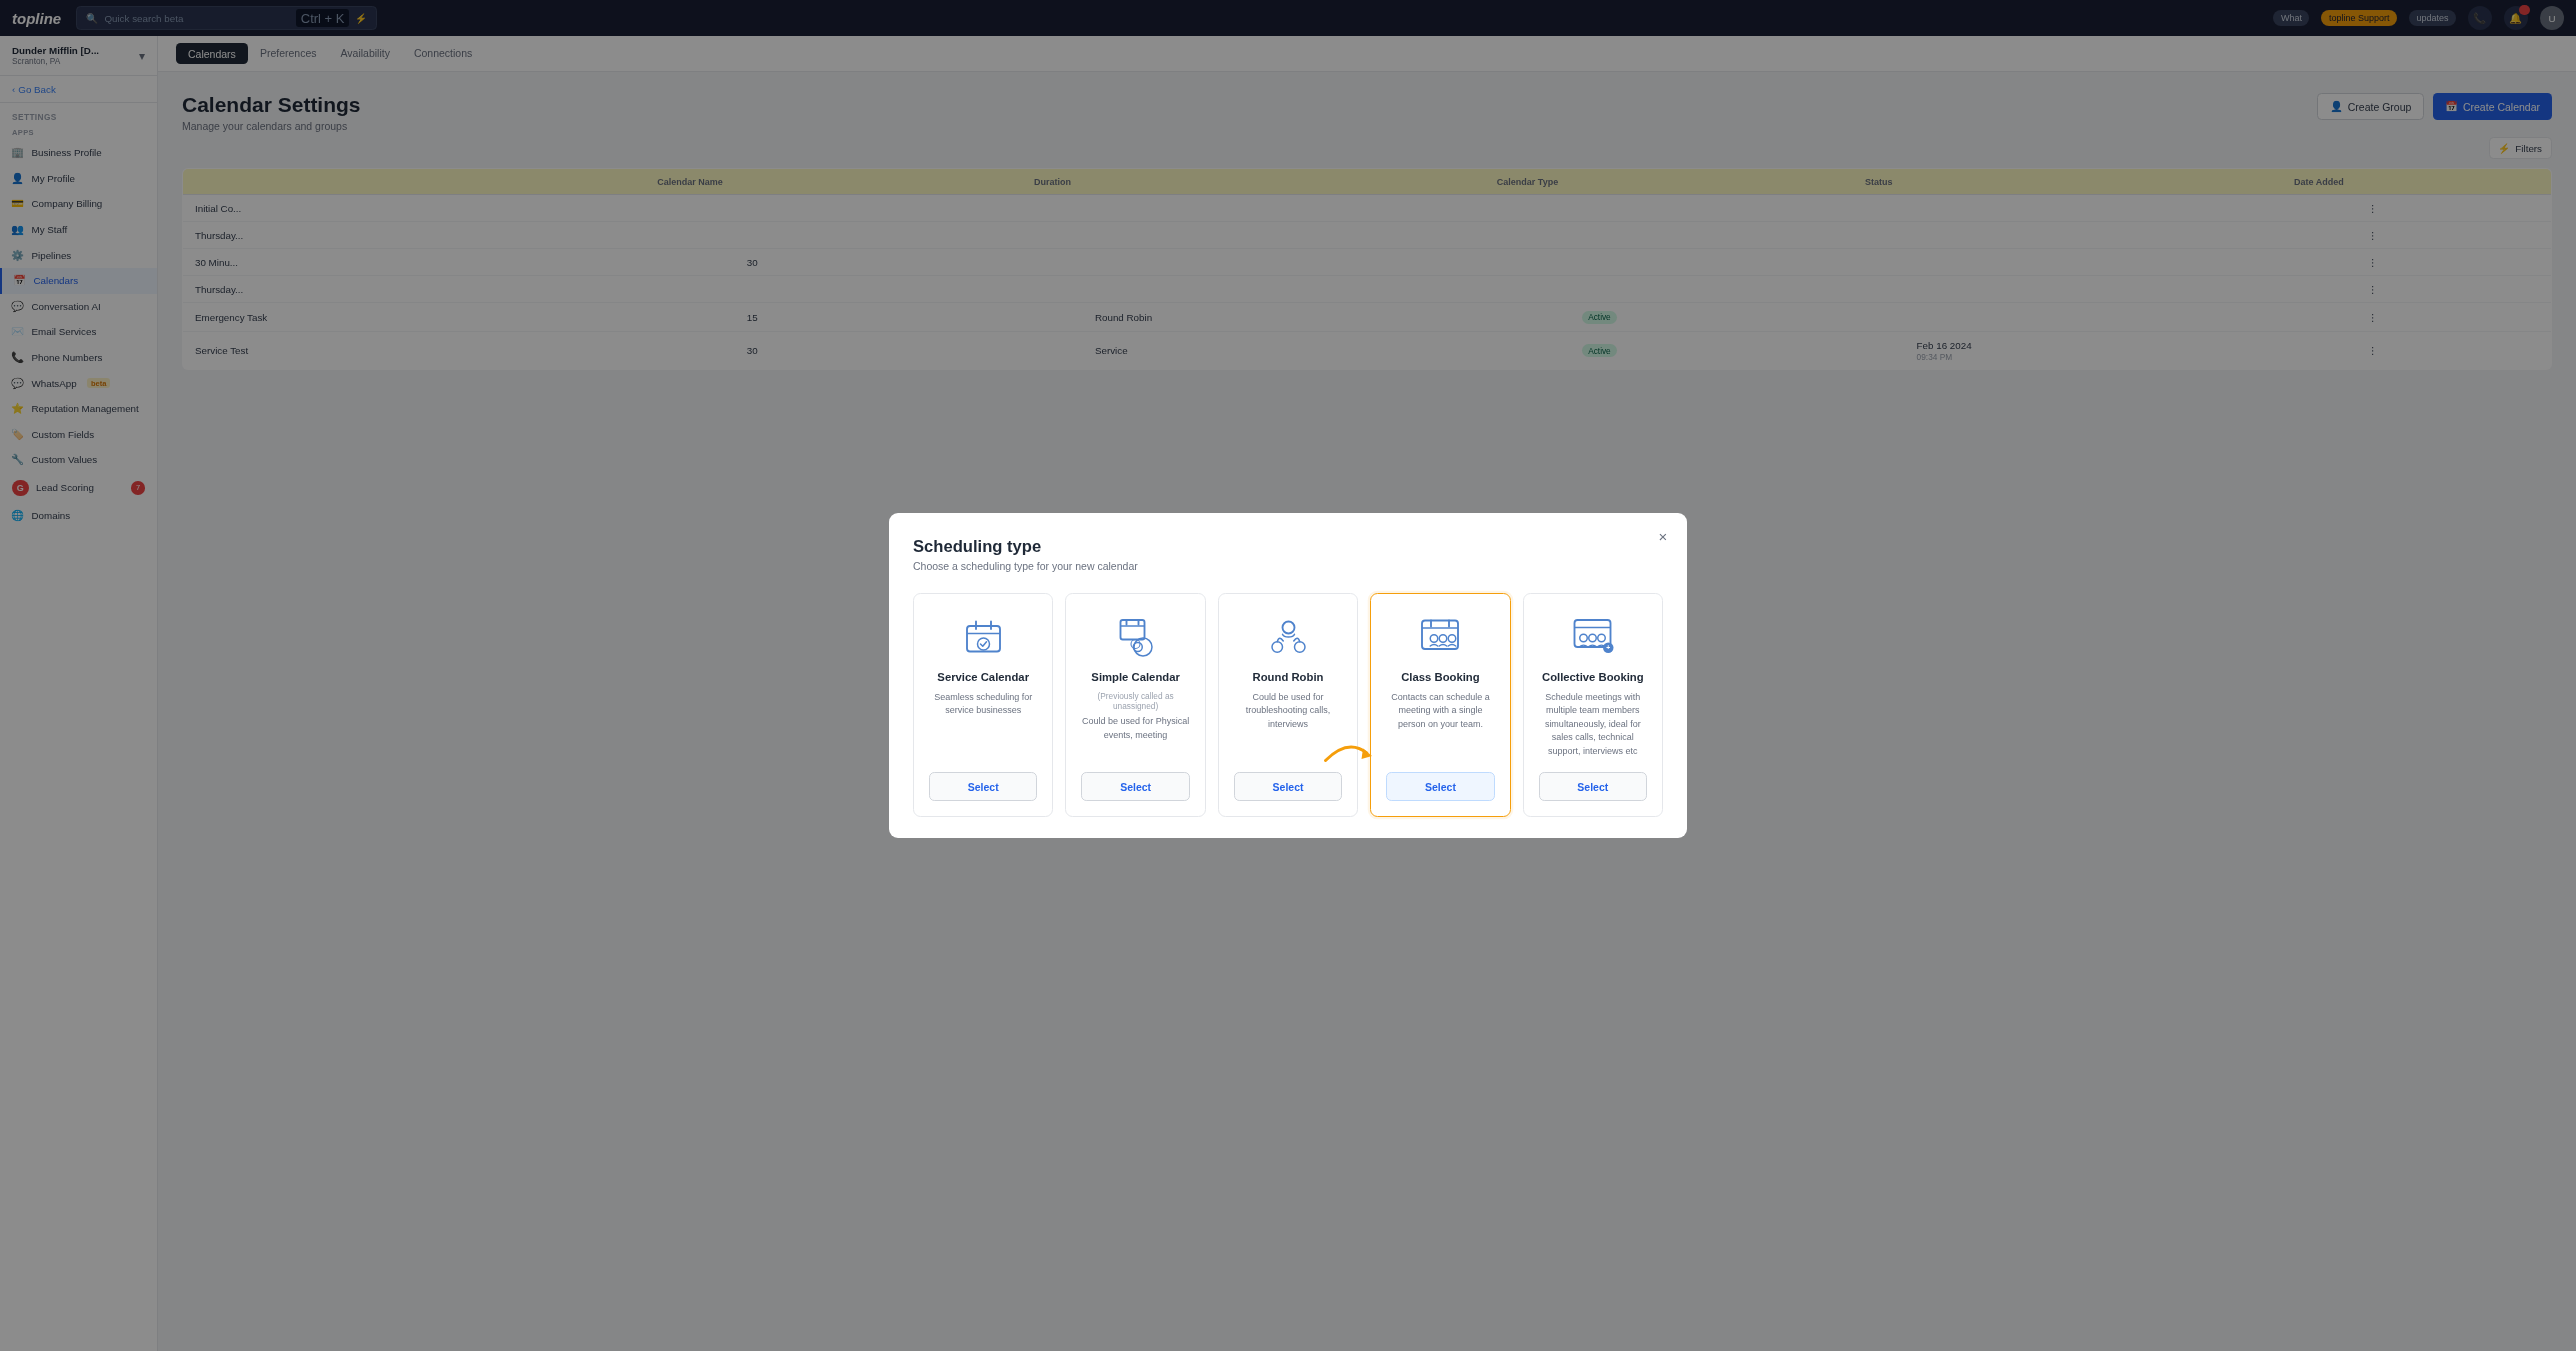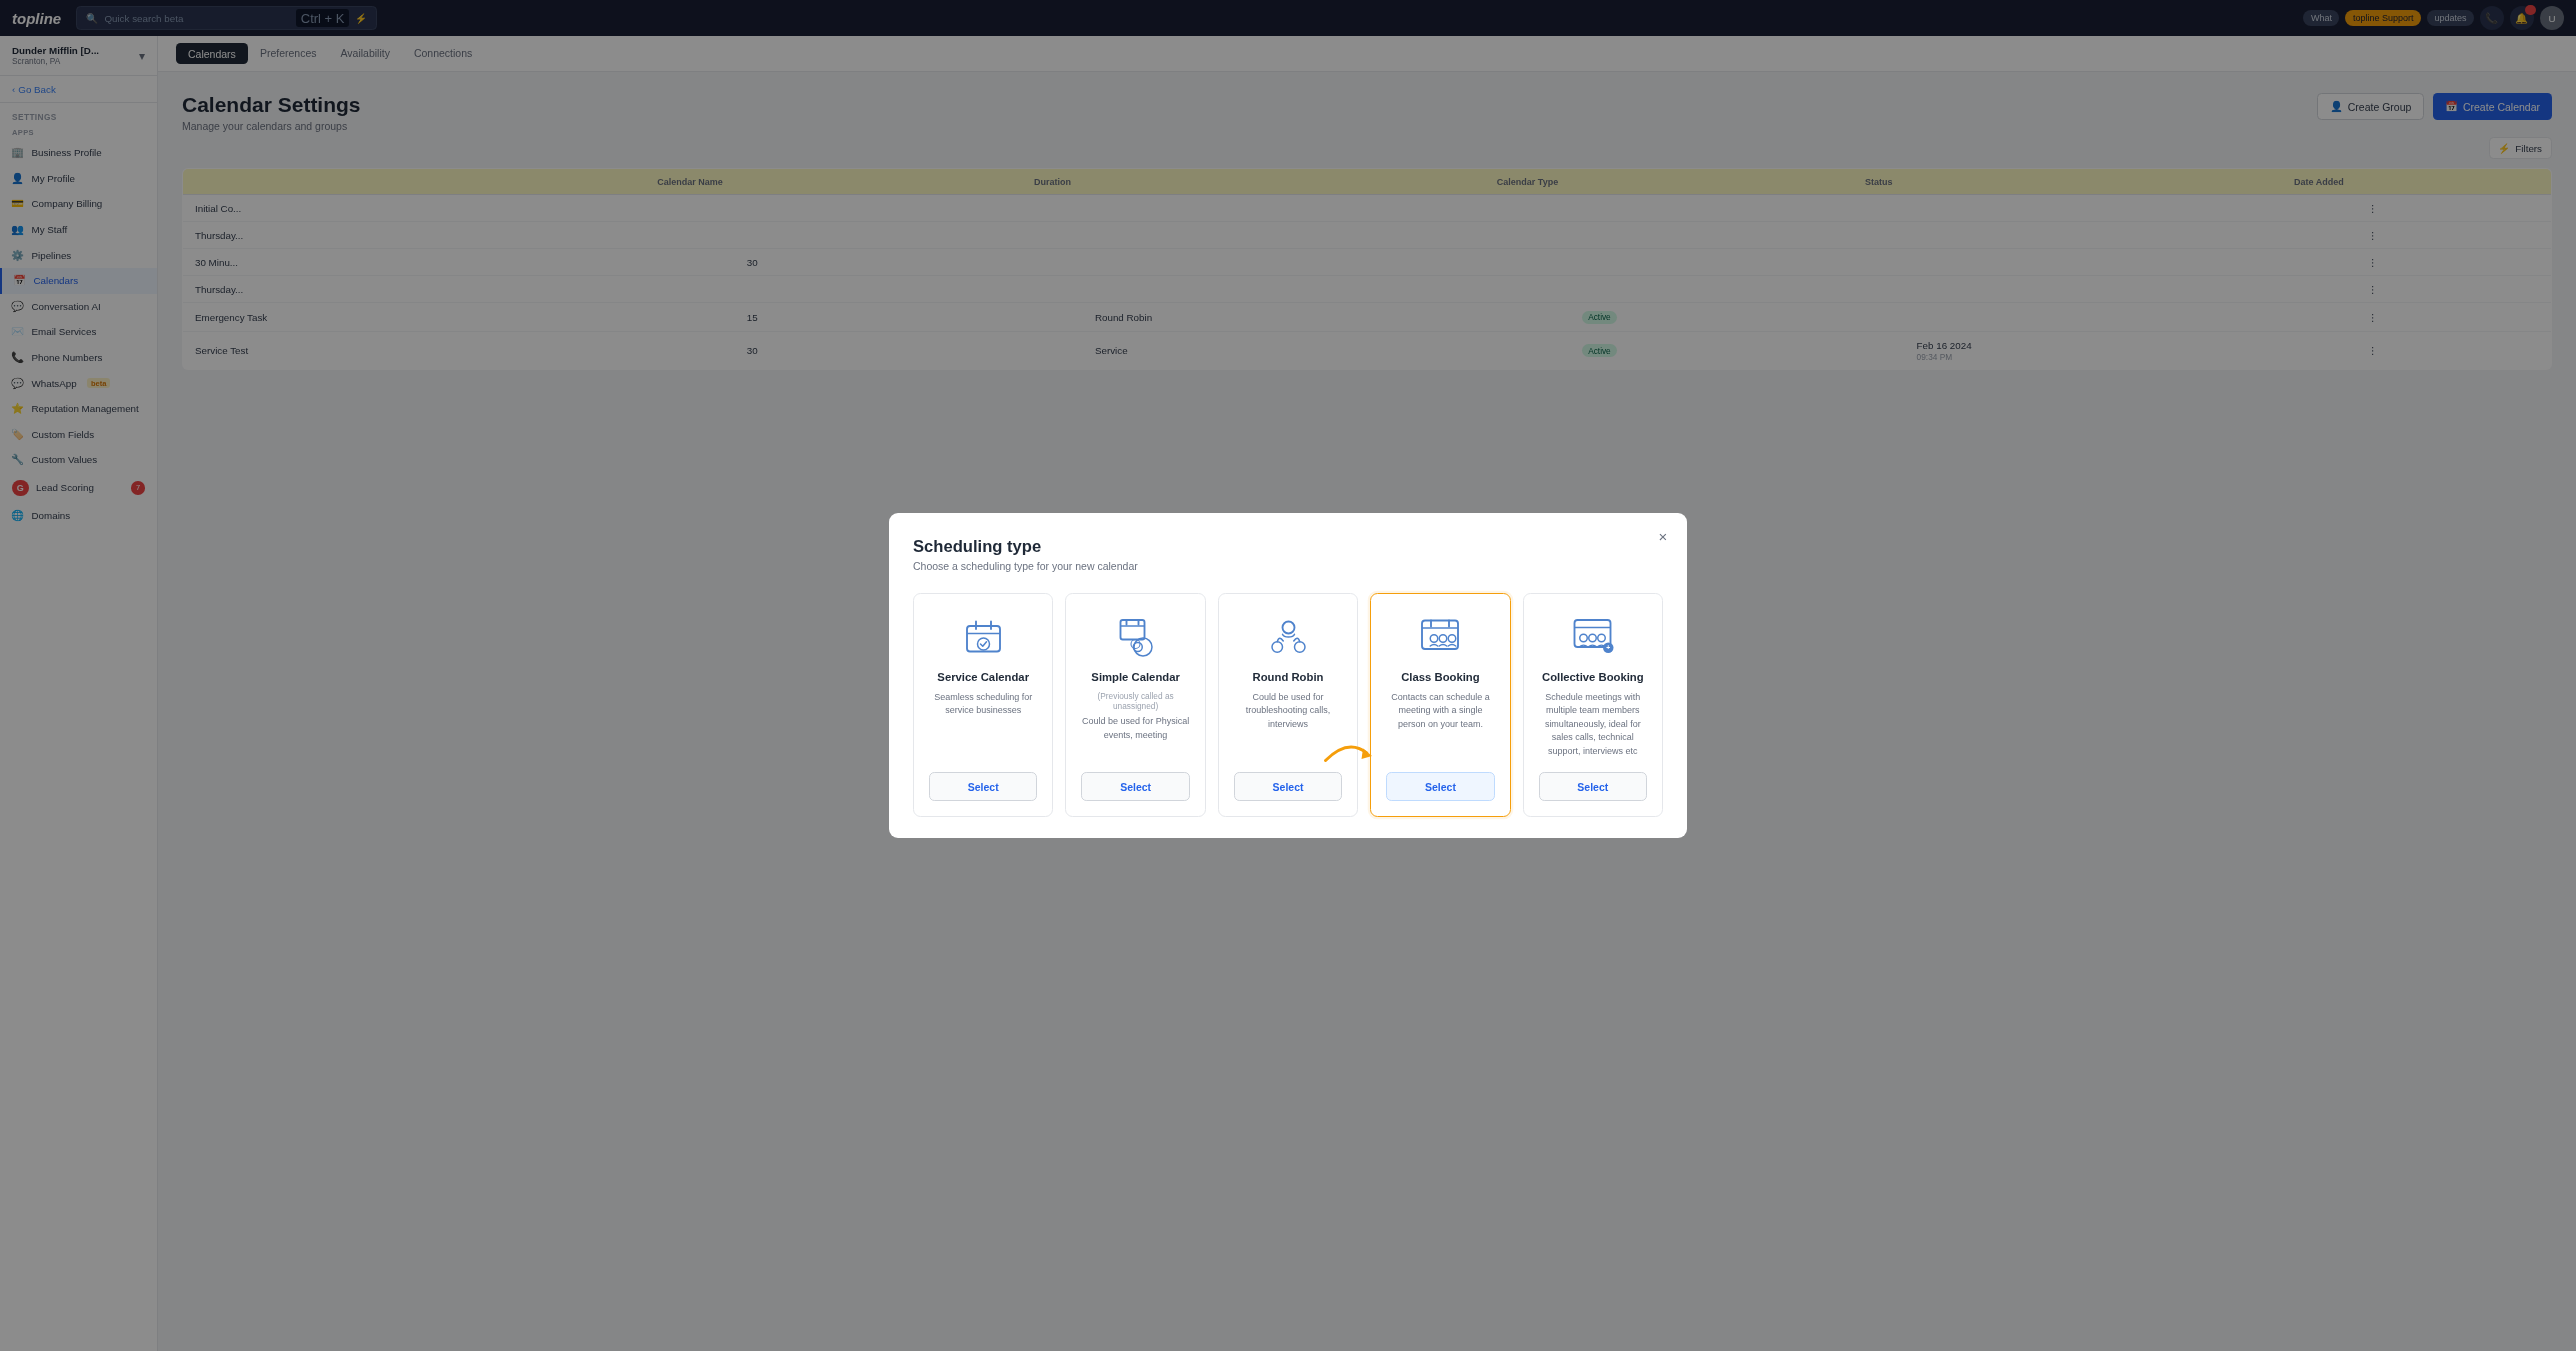--- a/index.html
+++ b/index.html
@@ -42,21 +42,21 @@
       background: #0f172a;
       border-radius: 3px;
       padding: 1.5px 4.5px;
       font-size: 13px;
       color: #8a9bb5;
     }
     .topnav-right {
       margin-left: auto;
       display: flex;
       align-items: center;
-      gap: 6px;
+      gap: 12px;
       text-align: center;
     }
     .topnav-pill {
       background: #3a4460;
       border-radius: 15px;
       padding: 3px 7.5px;
       color: #cdd5e0;
       font-size: 9px;
       display: flex;
       align-items: center;

